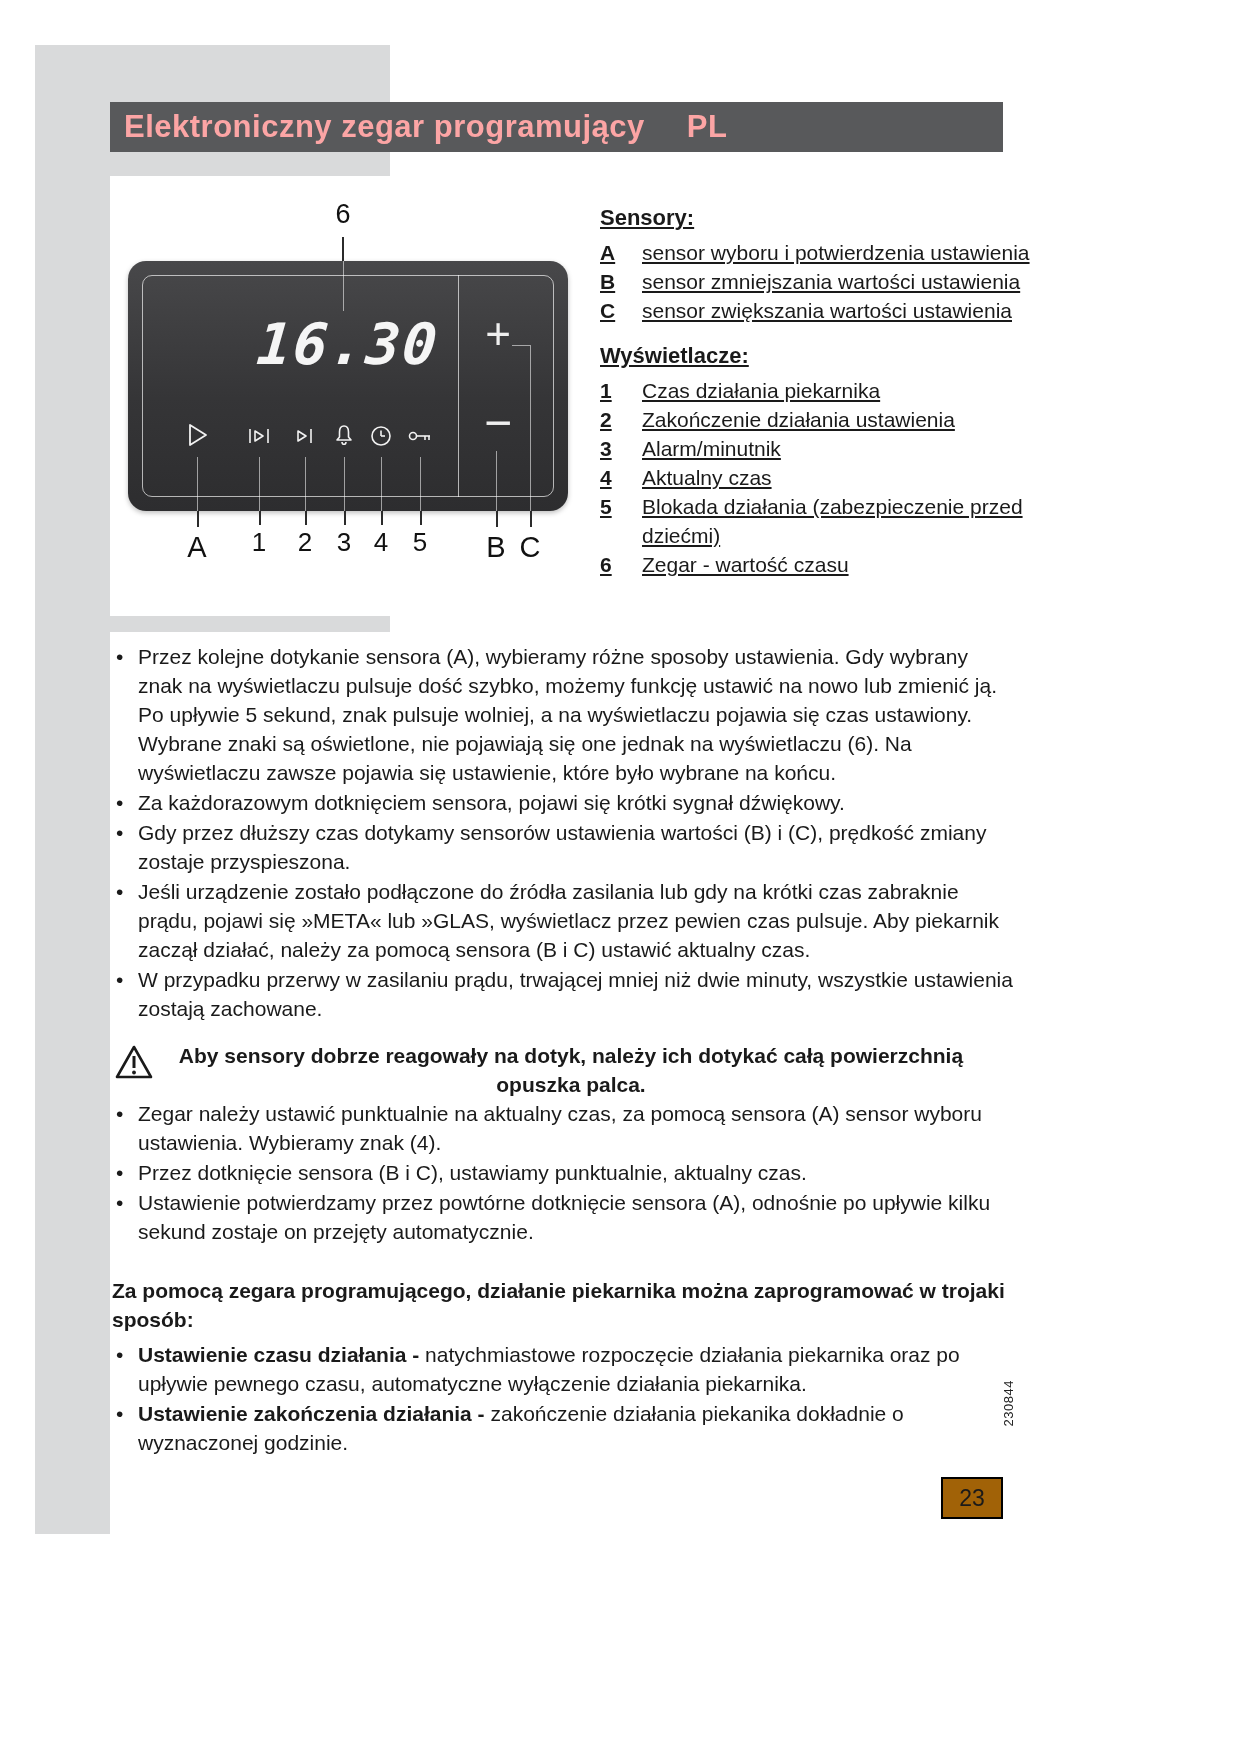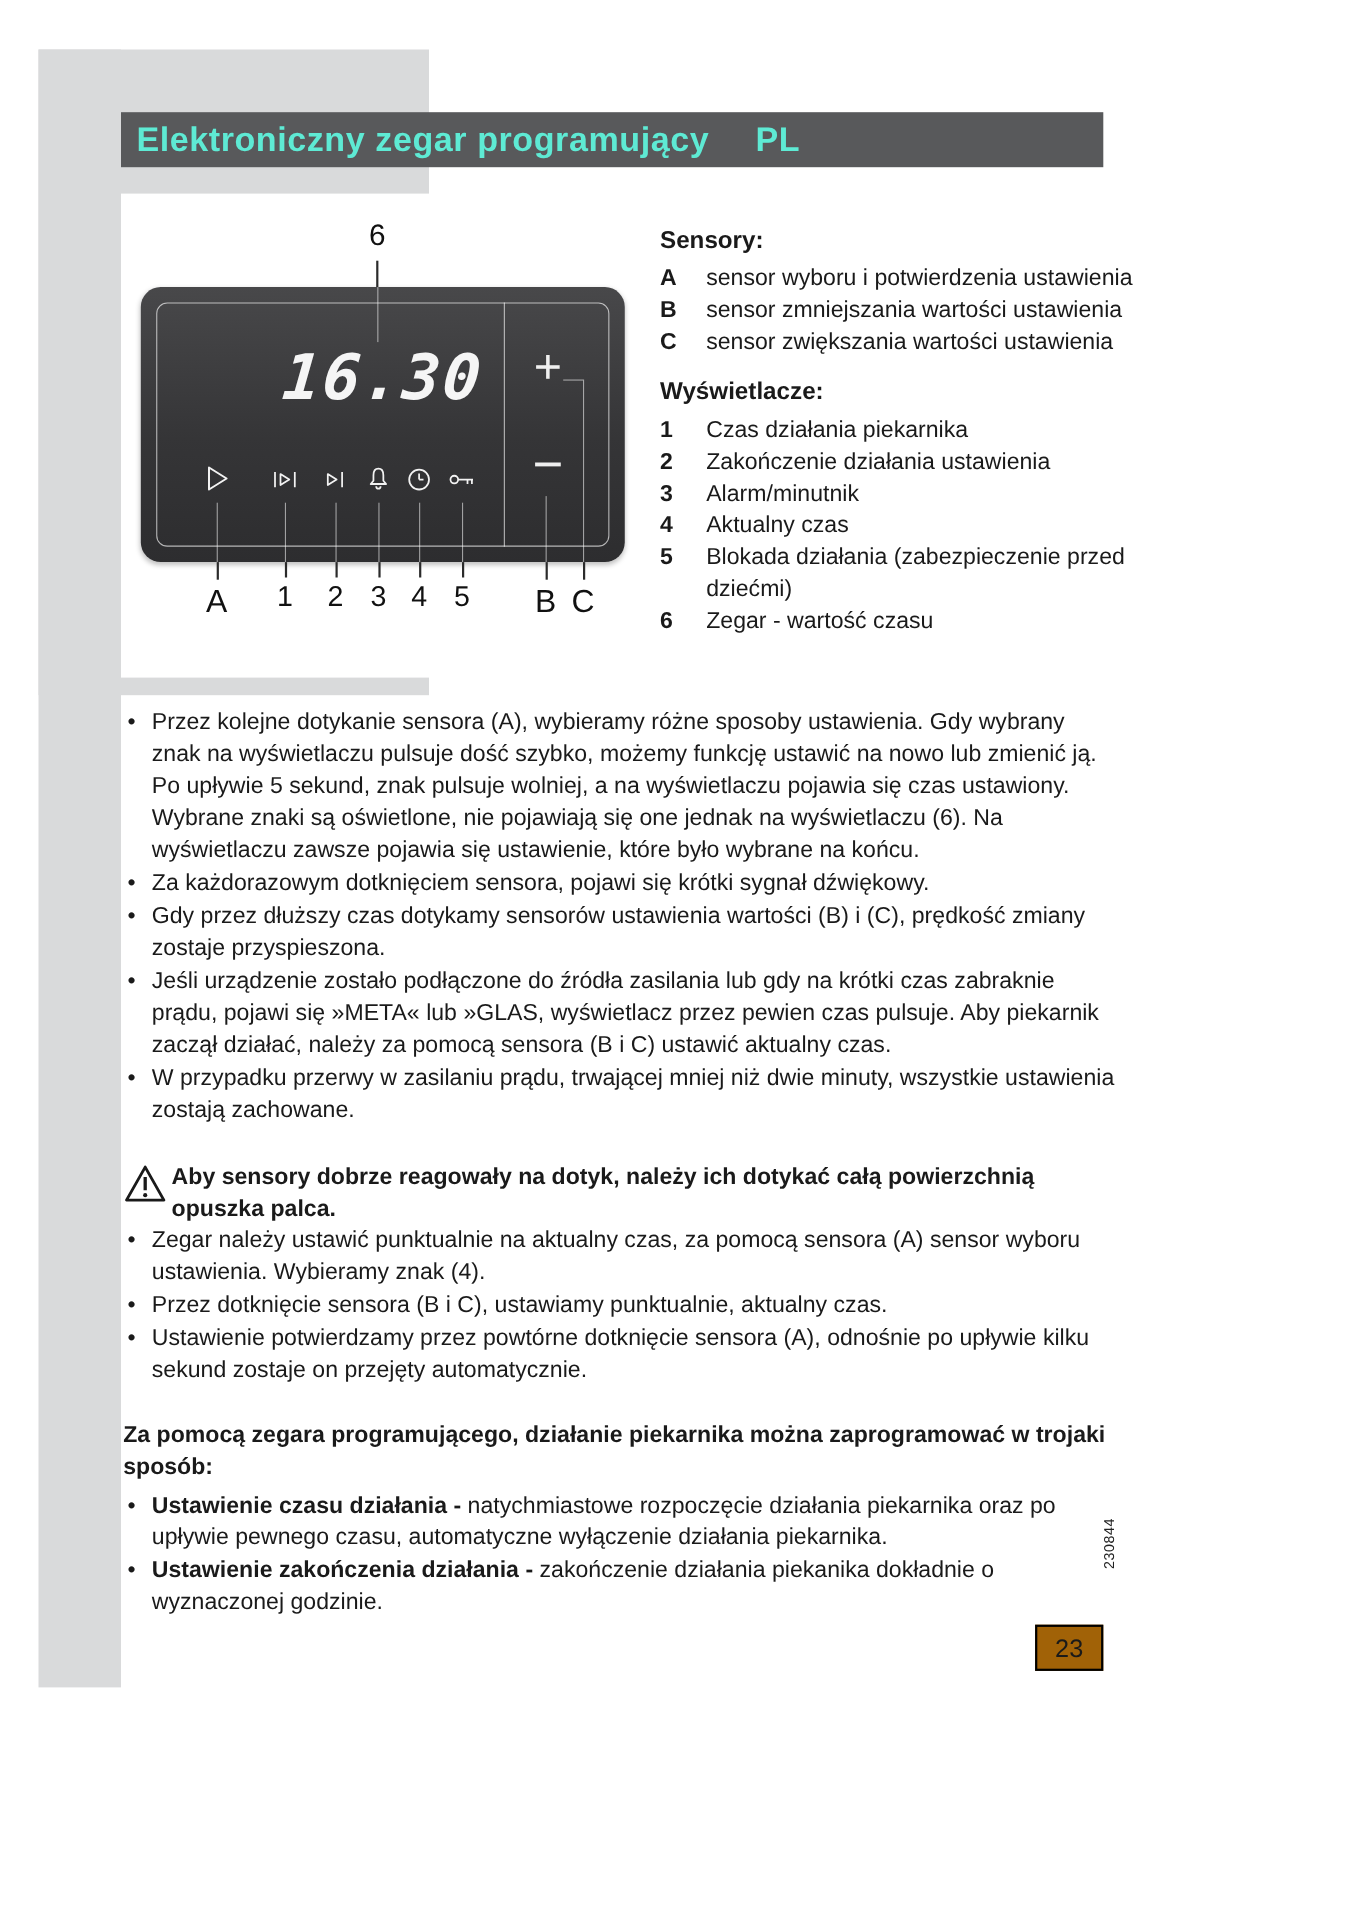--- a/index.html
+++ b/index.html
@@ -8,21 +8,21 @@
     font-family:"Liberation Sans","DejaVu Sans",sans-serif; color:#1a1a1a; overflow:hidden;
   }
   
   .band-top  { position:absolute; left:35px; top:45px; width:355px; height:587px; background:#d9dadb; }
   .band-left { position:absolute; left:35px; top:45px; width:75px;  height:1489px; background:#d9dadb; }
   .figure-bg { position:absolute; left:110px; top:176px; width:470px; height:440px; background:#ffffff; }
 
   
   .title-bar {
     position:absolute; left:110px; top:102px; width:893px; height:50px;
-    background:#58595b; color:#5eead4; display:flex; align-items:center;
+    background:#58595b; color:#fca5a5; display:flex; align-items:center;
     padding-left:14px; box-sizing:border-box; font-size:31px; font-weight:bold; letter-spacing:.5px;
   }
   .title-bar .lang { margin-left:42px; }
 
   
   .figure { position:absolute; left:110px; top:195px; width:470px; height:390px; }
   .panel {
     position:absolute; left:18px; top:66px; width:440px; height:250px;
     background:linear-gradient(180deg,#48484a 0%,#353537 55%,#2d2d2f 100%);
     border-radius:18px; box-shadow:0 2px 5px rgba(0,0,0,.25);
@@ -41,33 +41,33 @@
   .minus { position:absolute; left:350px; top:134px; width:40px; text-align:center; font-size:48px; color:#efefef; font-weight:300; }
   .ico { position:absolute; }
   .wline  { position:absolute; width:1px; background:rgba(255,255,255,.55); }
   .whline { position:absolute; height:1px; background:rgba(255,255,255,.55); }
   .dline  { position:absolute; width:1.5px; background:#2b2b2b; }
   .cl { position:absolute; transform:translateX(-50%); color:#111; }
   .cl.big { font-size:29px; }
   .cl.num { font-size:26px; }
 
   
-  .legend { position:absolute; left:600px; top:203px; width:435px; font-size:21px; line-height:29px; }
+  .legend { position:absolute; left:600px; top:203px; width:435px; font-size:21px; line-height:29px;text-decoration:underline; }
   .lg-h { font-weight:bold; font-size:22px; margin-bottom:6px; }
   .lg-h.second { margin-top:16px; }
   .lg-row { display:flex; }
   .lg-key { width:32px; font-weight:bold; flex:0 0 32px; }
   .lg-txt { flex:1;margin-left:10px; }
 
   
   .body-col { position:absolute; left:112px; top:642px; width:902px; font-size:21px; line-height:29px; }
   .bullet { display:flex; margin-bottom:1px; }
   .mk { width:26px; flex:0 0 26px; padding-left:4px; box-sizing:border-box; }
   .bt { flex:1; }
-  .warn { display:flex; margin-top:32px; align-items:flex-start; }
+  .warn { display:flex; margin-top:18px; align-items:flex-start;text-align:center; }
   .warn-icon { flex:0 0 44px; padding-top:3px; }
   .warn-text { font-weight:bold; width:830px; }
   .sec-h { margin-top:34px; margin-bottom:10px; font-size:23px; font-weight:bold; font-style:italic; }
   .prog-intro { margin-top:30px; margin-bottom:6px; font-weight:bold; }
   b { font-weight:bold;margin-top:16px; }
 
   
   .doc-code {
     position:absolute; left:1001px; top:1380px; font-size:13px; letter-spacing:.5px; color:#222;
     writing-mode:vertical-rl; transform:rotate(180deg);

